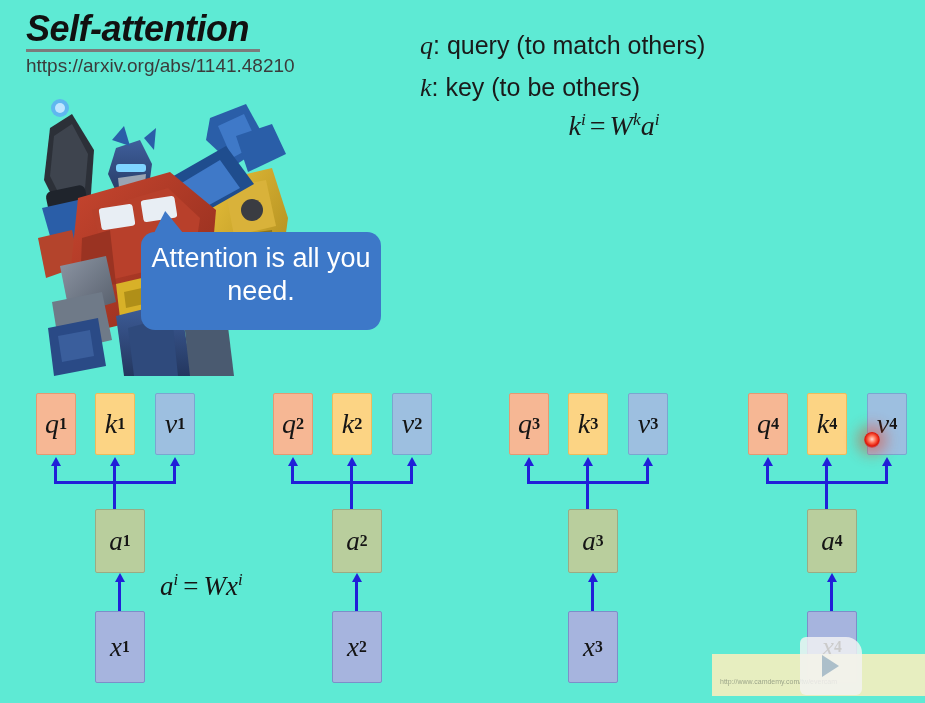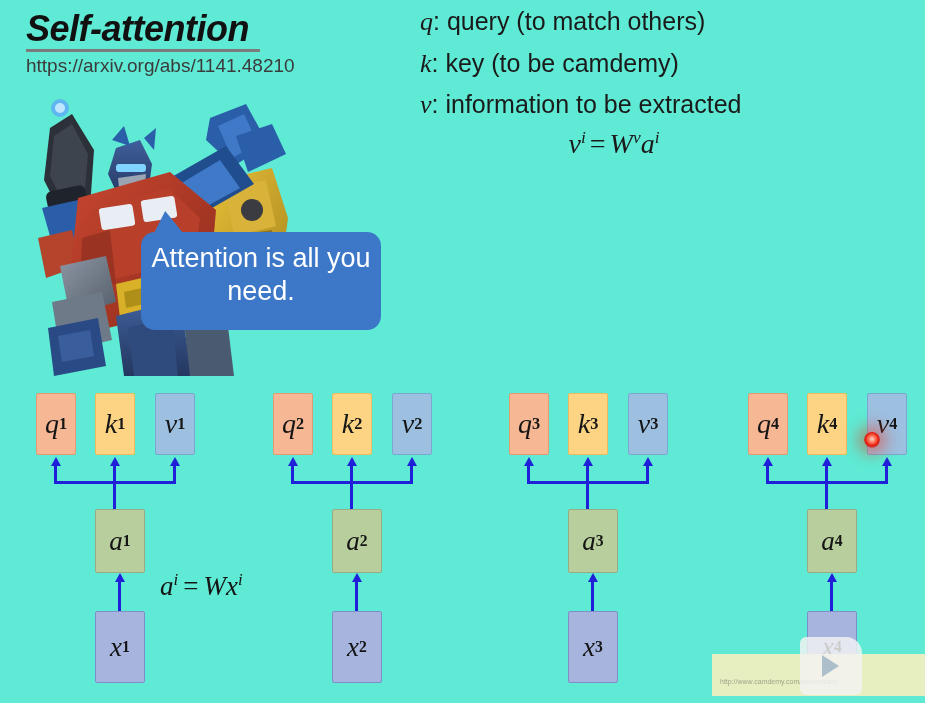--- a/index.html
+++ b/index.html
@@ -87,21 +87,21 @@
     border-left: 26px solid transparent;
     border-right: 14px solid transparent;
     border-bottom: 30px solid #3d78c8;
     transform: rotate(-14deg);
   }
 
   
   #definitions {
     position: absolute;
     left: 420px;
-    top: 6px;
+    top: 30px;
     width: 500px;
   }
   .def-group { margin-bottom: 9px; }
   .def-line {
     font-size: 25px;
     color: #1a1a1a;
     line-height: 1.25;
     white-space: nowrap;
   }
   .def-line .sym {
@@ -363,32 +363,27 @@
   <div id="definitions">
 
     <div class="def-group">
       <div class="def-line">
         <span class="sym">q</span><span>: query (to match others)</span>
       </div>
     </div>
 
     <div class="def-group">
       <div class="def-line">
-        <span class="sym">k</span><span>: key (to be camdemy)</span>
+        <span class="sym">k</span><span>: key (to be others)</span>
+      </div>
+      <div class="def-eq">
+        <i>k</i><sup>i</sup><span class="op">=</span><i>W</i><sup>k</sup><i>a</i><sup>i</sup>
       </div>
     </div>
 
-    <div class="def-group">
-      <div class="def-line">
-        <span class="sym">v</span><span>: information to be extracted</span>
-      </div>
-      <div class="def-eq">
-        <i>v</i><sup>i</sup><span class="op">=</span><i>W</i><sup>v</sup><i>a</i><sup>i</sup>
-      </div>
-    </div>
 
   </div>
 
   <div id="diagram">
 
     <div class="cell cell-q" style="left:36px; top:393px;">
         <span>q</span>
         <sup>1</sup>
       </div>
     <div class="cell cell-k" style="left:95px; top:393px;">

